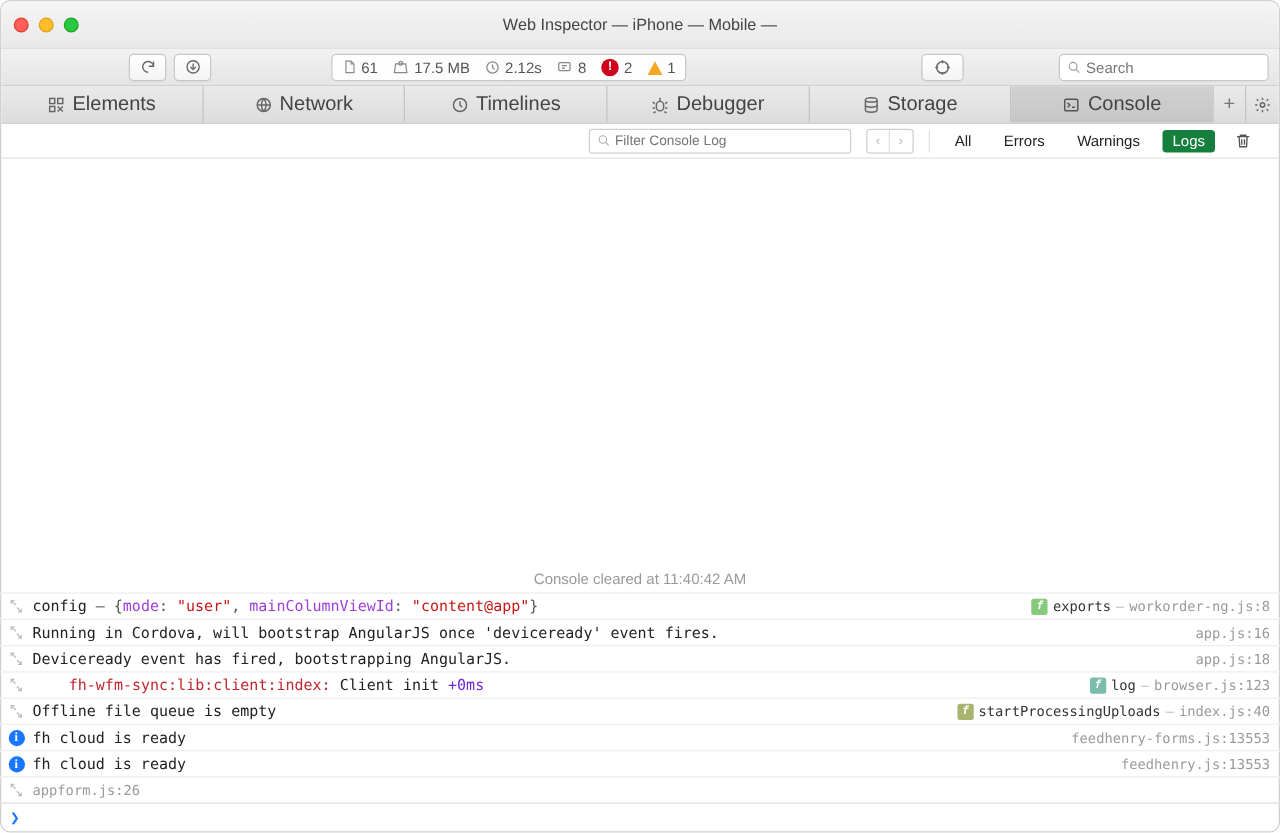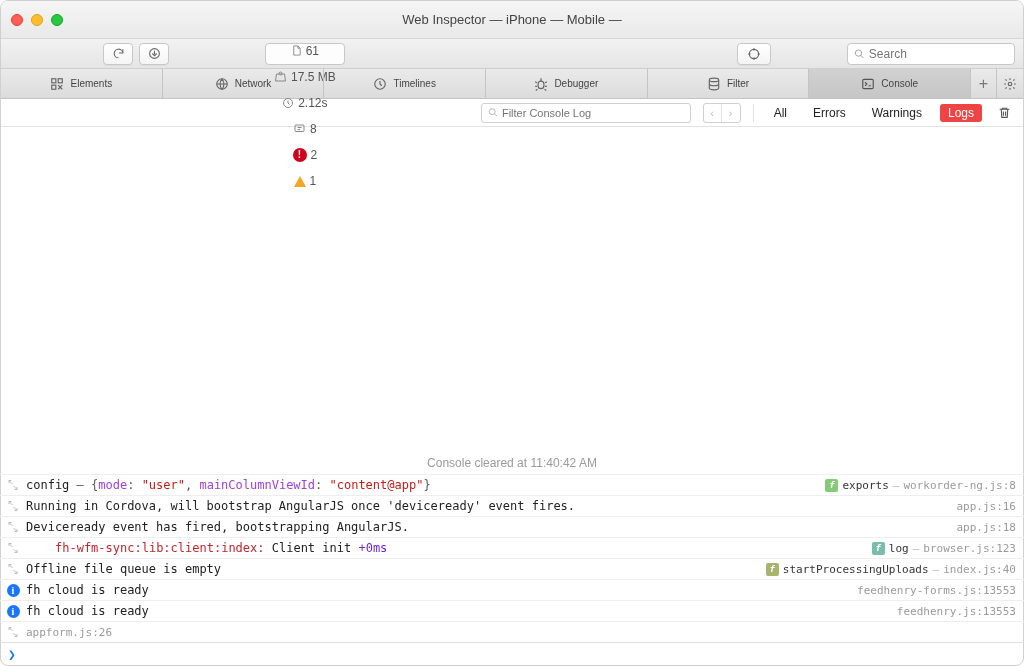--- a/index.html
+++ b/index.html
@@ -55,21 +55,20 @@
 .status-pill {
   height:22px;
   border: 1px solid #c8c8c8;
   border-radius: 4px;
   background: #fdfdfd;
   display:flex; align-items:center;
   padding: 0 8px;
   gap: 12px;
   font-size: 12px;
   color:#555;
-  flex-direction:column;
 }
 .status-pill .item { display:flex; align-items:center; gap:4px; }
 .badge-circle {
   display:inline-flex; align-items:center; justify-content:center;
   width:14px; height:14px; border-radius:50%;
   font-size:10px; font-weight:700; color:#fff;
 }
 .badge-red { background:#d0021b; }
 .warn-tri { display:inline-block; width:0; height:0; border-left:6px solid transparent; border-right:6px solid transparent; border-bottom:11px solid #f5a623; position:relative; top:1px; }
 .spacer { flex:1 1 auto; }
@@ -87,36 +86,36 @@
 .tabs {
   height: 30px;
   display:flex;
   background: linear-gradient(#eaeaea,#dcdcdc);
   border-bottom: 1px solid #c4c4c4;
 }
 .tab {
   flex:1 1 0;
   border-right:1px solid #c4c4c4;
   display:flex; align-items:center; justify-content:center; gap:6px;
-  font-size:10px; color:#444;
+  font-size:16px; color:#444;
 }
 .tab.active {
   background: linear-gradient(#d1d1d1,#c6c6c6);
   font-weight:500;
 }
 .tab-small {
   flex:0 0 26px;
 }
 
 
 .filterbar {
   height: 28px;
   border-bottom:1px solid #e2e2e2;
   display:flex; align-items:center;
-  padding: 0 8px;
+  padding: 0 18px;
   gap: 12px;
 }
 .filter-input {
   flex:0 0 210px;
   margin-left:auto;
   height:20px;
   border:1px solid #cfcfcf; border-radius:3px;
   display:flex; align-items:center; padding:0 6px; gap:4px;
   font-size:11px; color:#999;
 }
@@ -125,21 +124,21 @@
   display:flex; border:1px solid #cfcfcf; border-radius:3px; height:20px;
 }
 .nav-arrows .arw {
   width:18px; display:flex; align-items:center; justify-content:center;
   color:#bbb; font-size:11px;
 }
 .nav-arrows .arw:first-child { border-right:1px solid #e0e0e0; }
 .sep { width:1px; height:18px; background:#e0e0e0; }
 .filter-tabs { display:flex; gap:10px; align-items:center; }
 .filter-tab { font-size:12px; color:#222; padding:2px 8px; border-radius:3px; }
-.filter-tab.active { background:#ef4444; color:#fff; }
+.filter-tab.active { background:#15803d; color:#fff; }
 .trash { color:#666; font-size:14px; padding:0 4px; }
 
 
 .console-body {
   position:absolute;
   top: 116px; bottom: 24px;
   left:0; right:0;
   overflow:hidden;
   display:flex; flex-direction:column;
 }
@@ -318,21 +317,21 @@
         <path d="M12 2v5M5 10l-3-2M19 10l3-2M5 16H2M19 16h3M6 21l-3 2M18 21l3 2"></path>
       </svg>
     <span>Debugger</span>
   </div>
   <div class="tab">
     <svg width="14" height="14" viewBox="0 0 24 24" fill="none" stroke="#666" stroke-width="2">
         <ellipse cx="12" cy="5" rx="8" ry="3"></ellipse>
         <path d="M4 5v14c0 1.7 3.6 3 8 3s8-1.3 8-3V5"></path>
         <path d="M4 12c0 1.7 3.6 3 8 3s8-1.3 8-3"></path>
       </svg>
-    <span>Filter</span>
+    <span>Storage</span>
   </div>
   <div class="tab active">
     <svg width="14" height="14" viewBox="0 0 24 24" fill="none" stroke="#555" stroke-width="2">
         <rect x="3" y="4" width="18" height="16" rx="2"></rect>
         <path d="M7 9l3 3-3 3M13 15h4"></path>
       </svg>
     <span>Console</span>
   </div>
   <div class="tab tab-small" style="color:#777; font-size:16px;">+</div>
   <div class="tab tab-small" style="border-right:none;">

